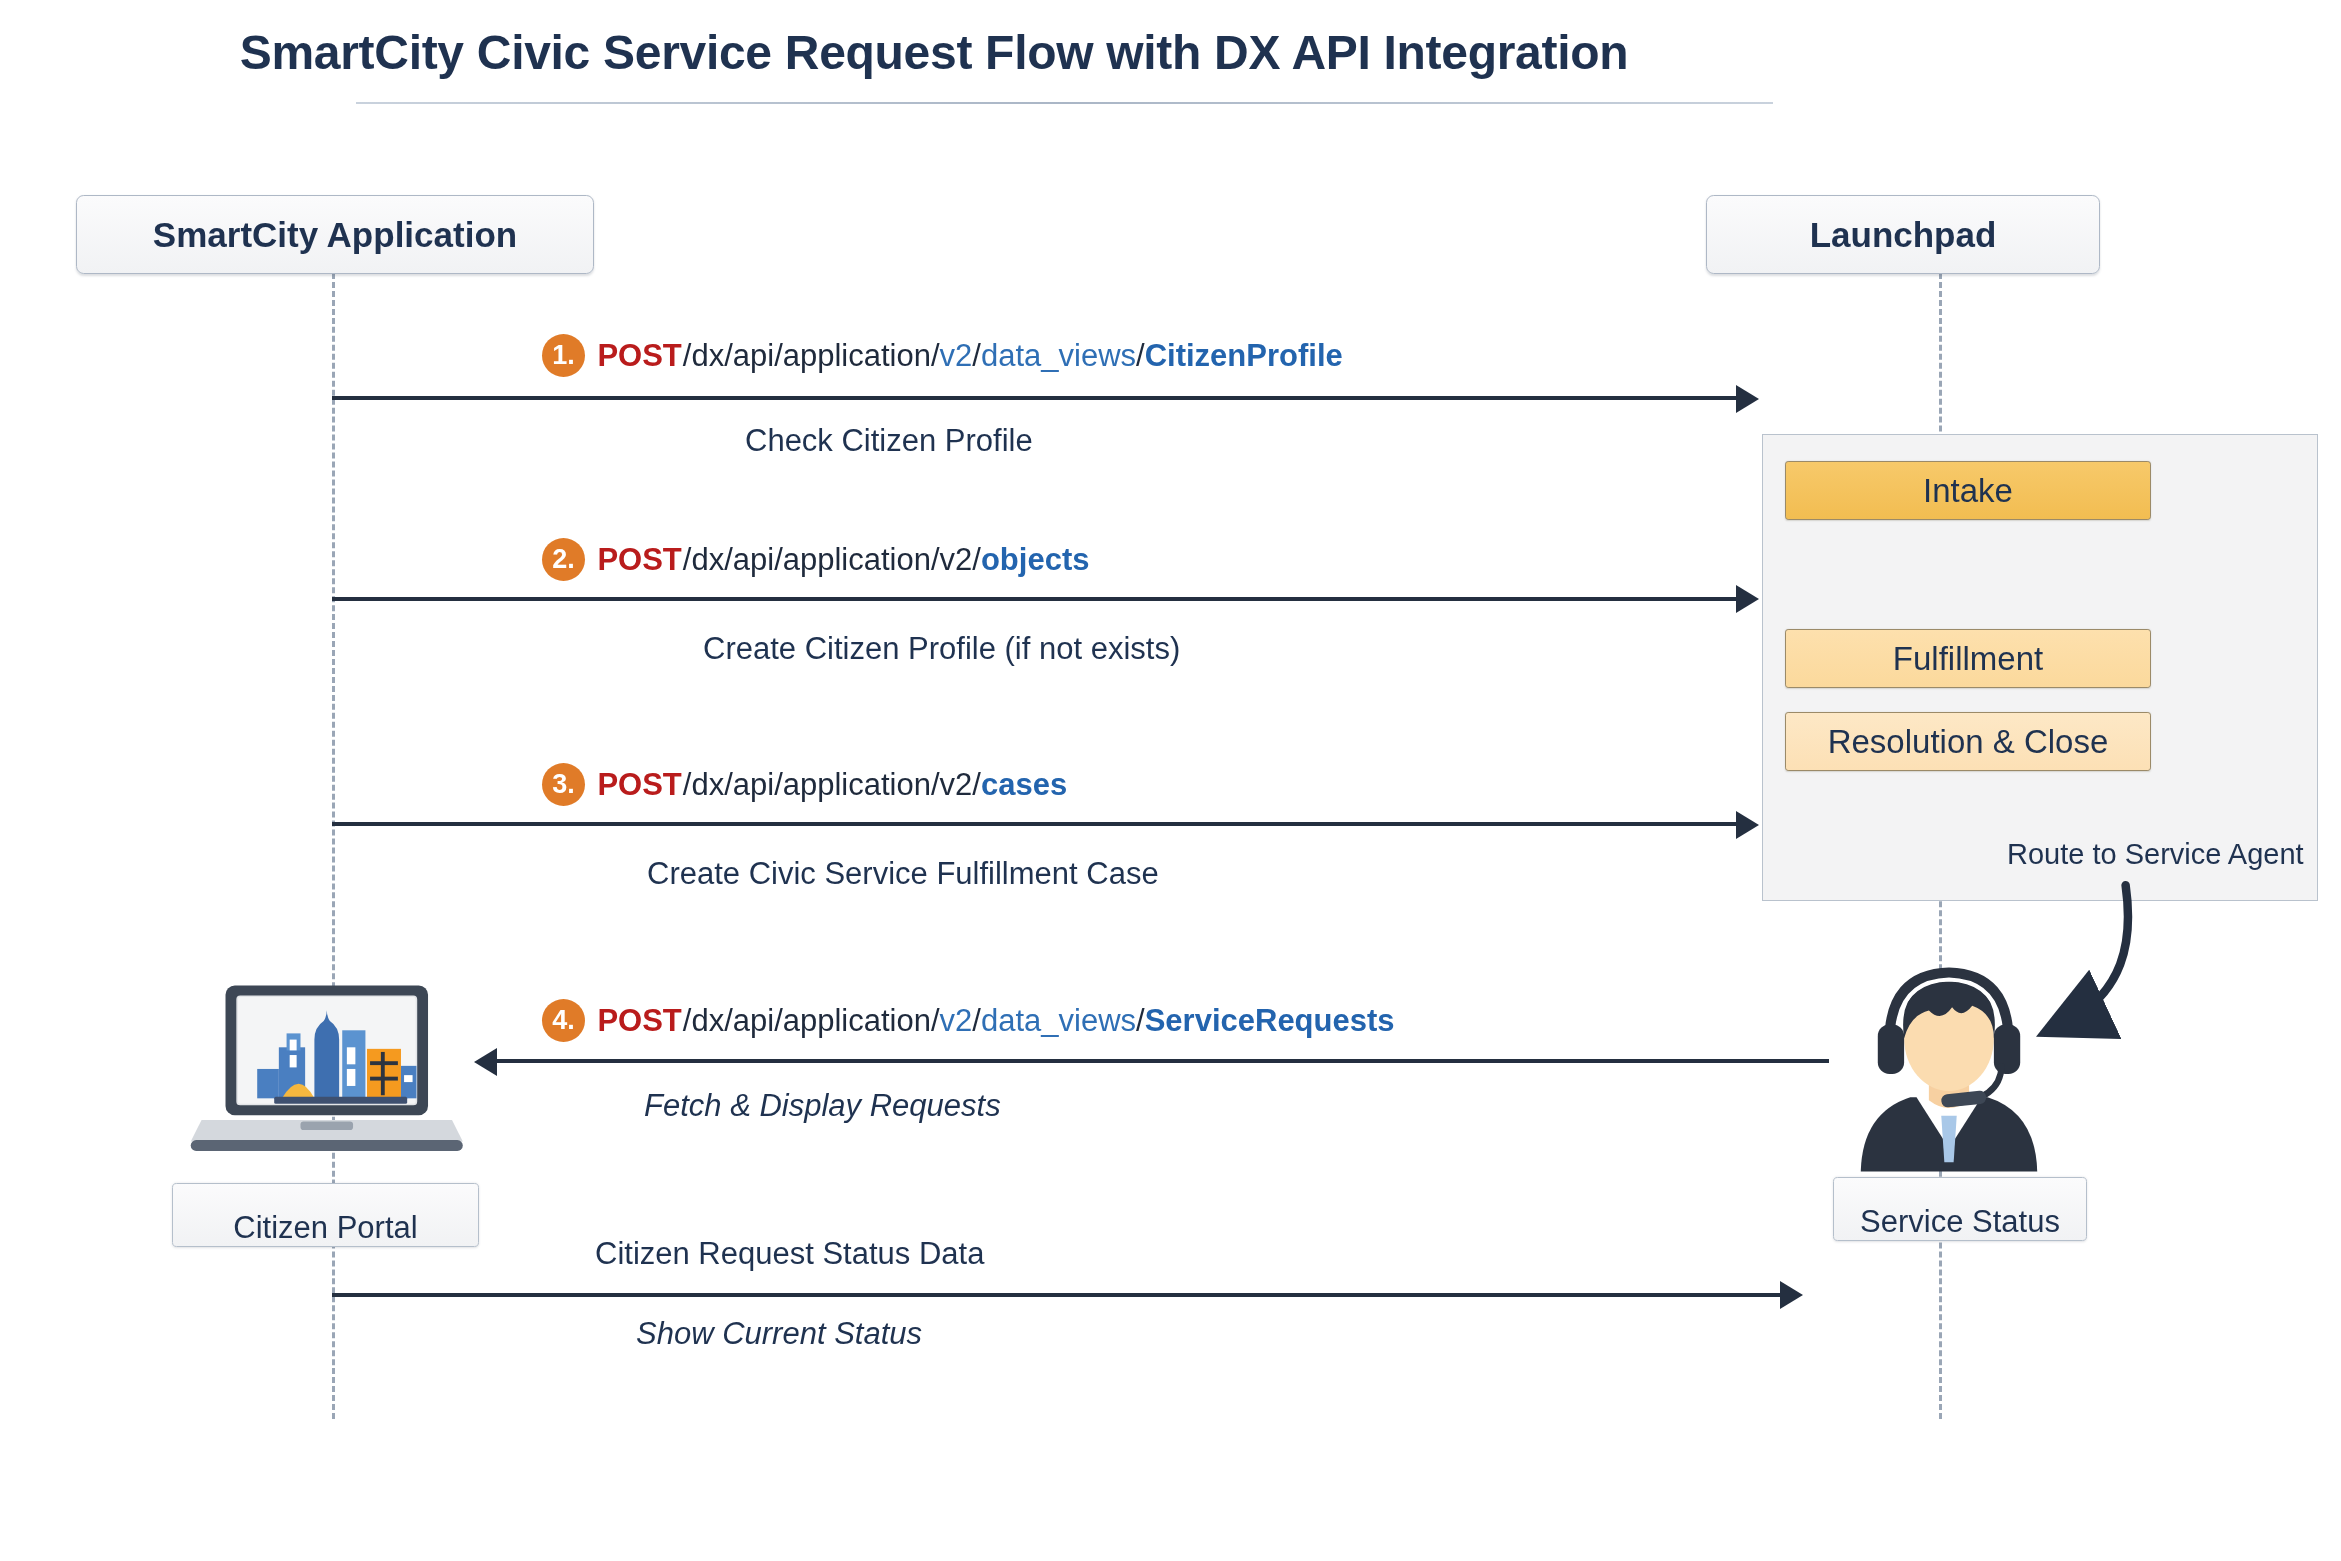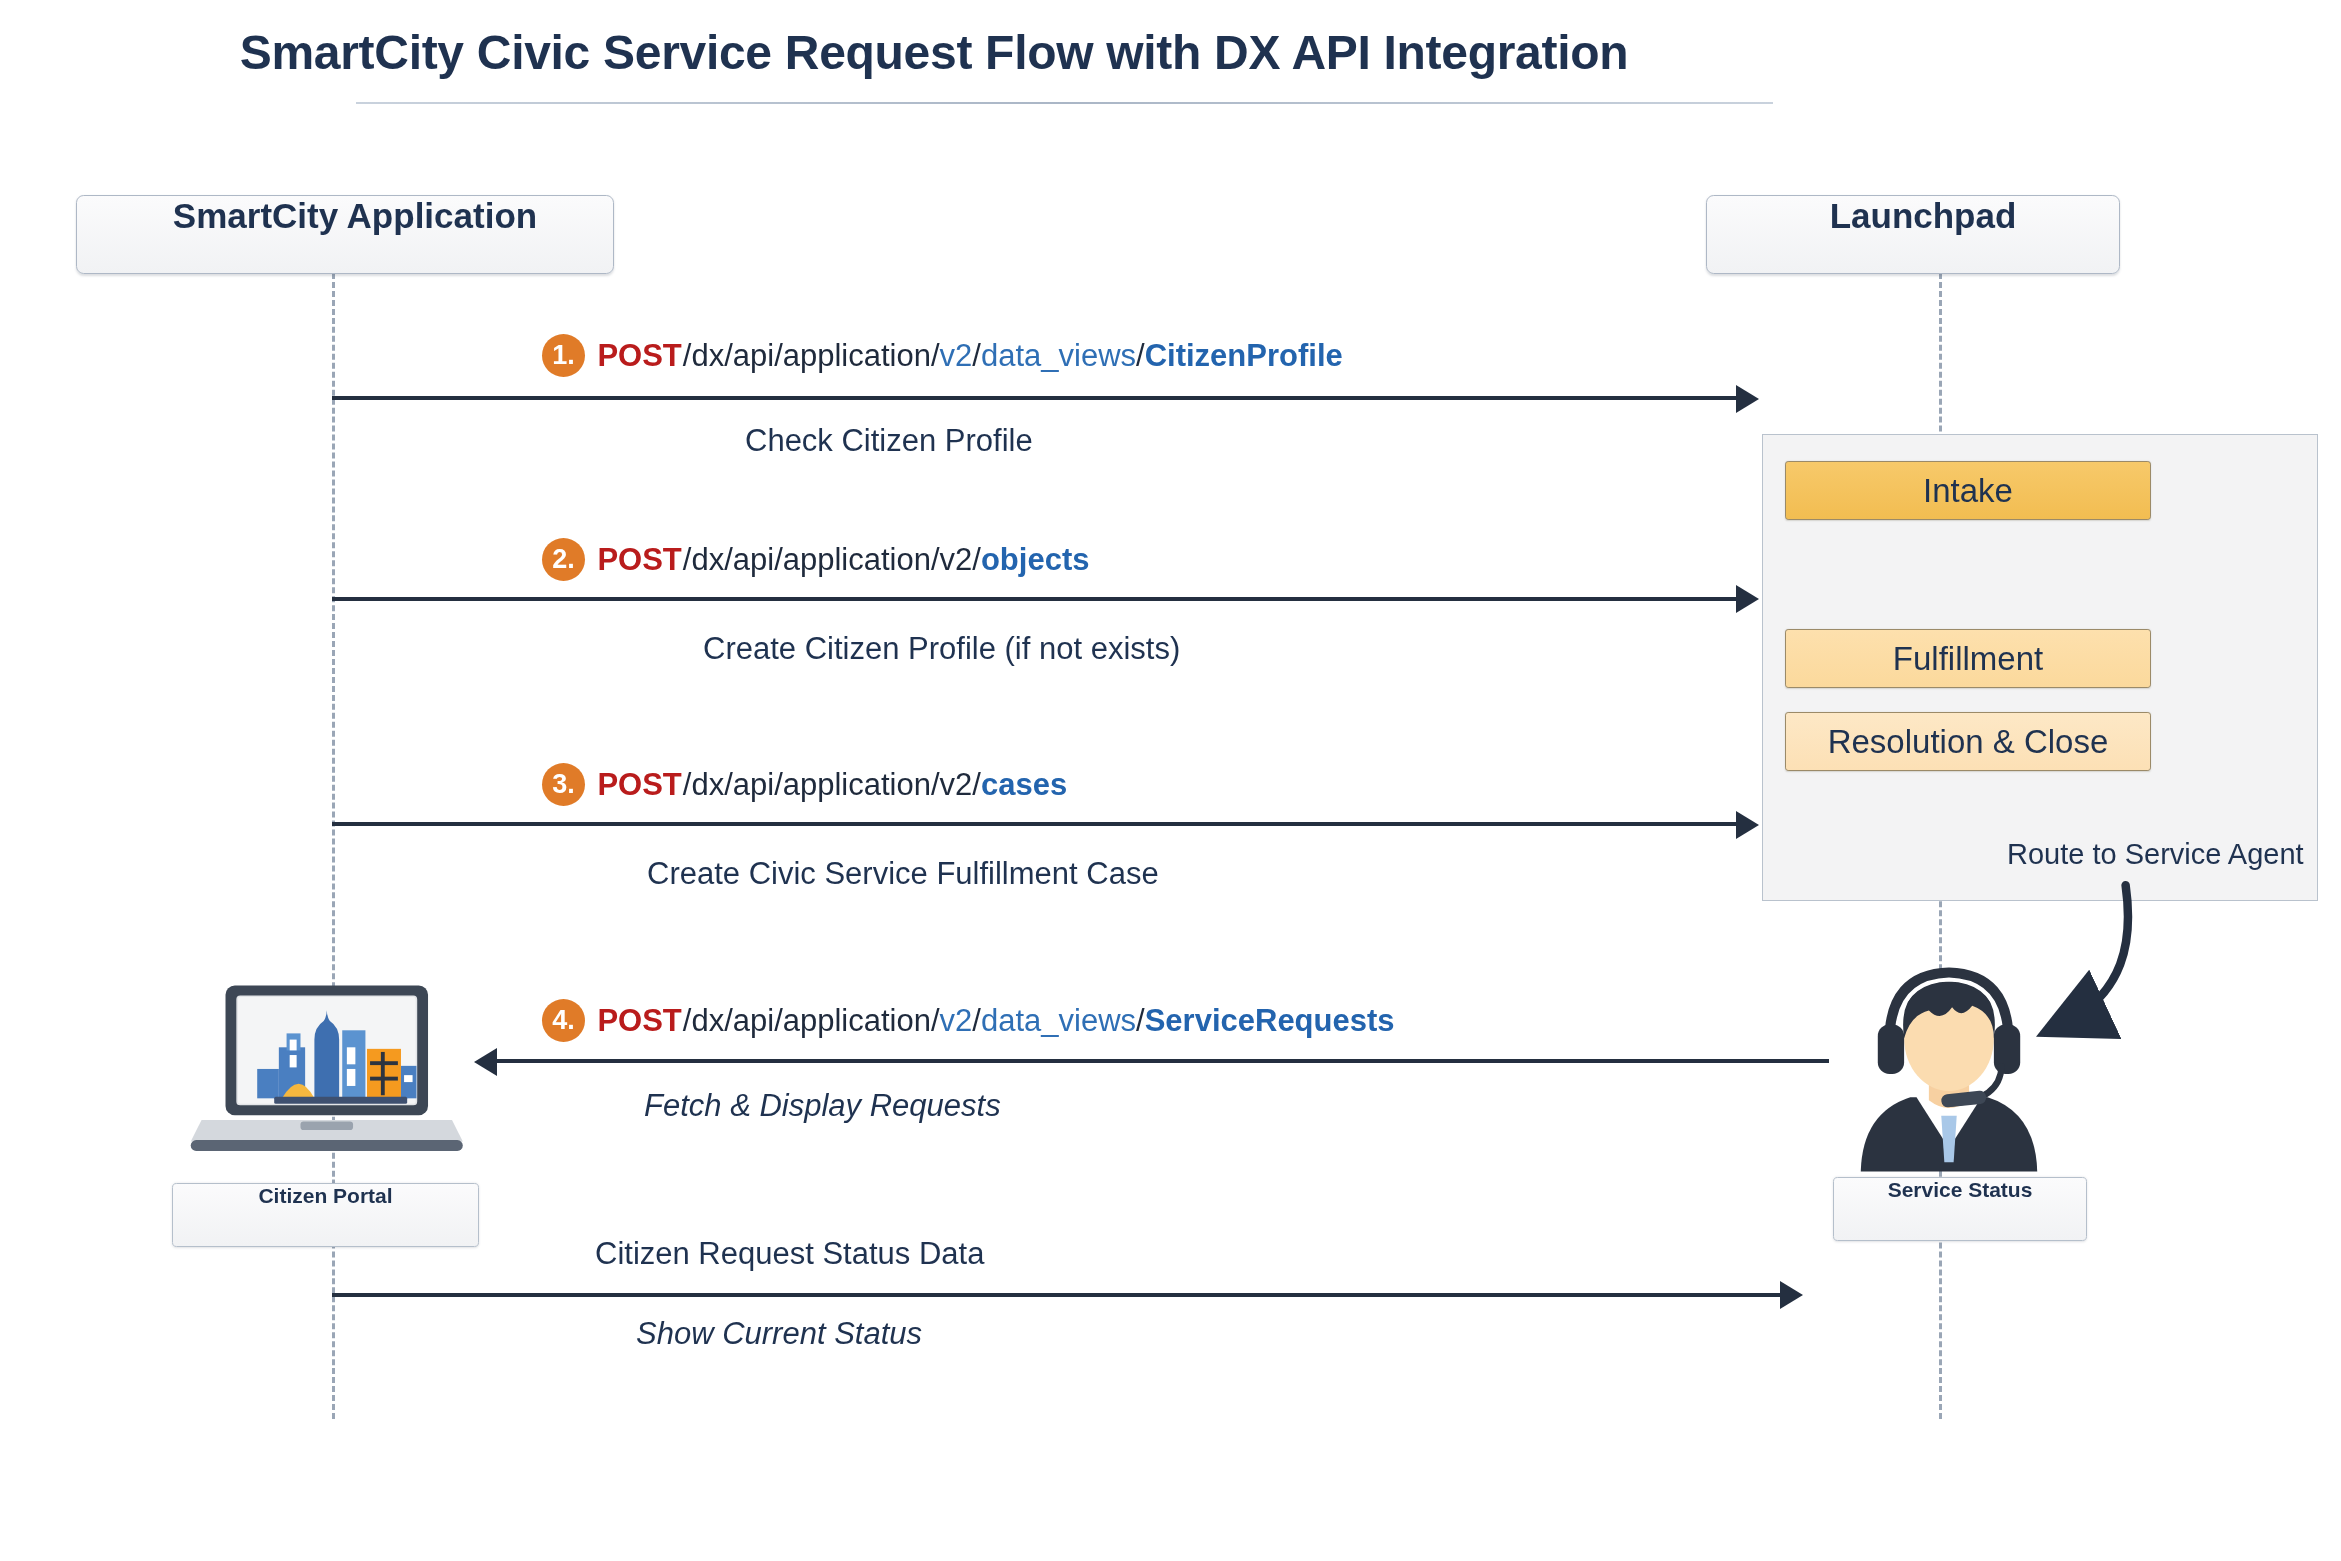--- a/index.html
+++ b/index.html
@@ -34,24 +34,23 @@
     width: 1417px; height: 2.3px;
     background: linear-gradient(to right,#c9d2dd,#aab6c6,#c9d2dd);
   }
 
   
   .participant {
     background: linear-gradient(to bottom,#fbfbfc,#f1f2f4);
     border: 1.5px solid #aeb8c6;
     border-radius: 7.7px;
     box-shadow: 0 1.5px 2.3px rgba(60,70,90,.18);
-    display: flex; align-items: flex-start; justify-content: center;
+    display: flex; align-items: center; justify-content: center;
     color: #1f3250;
     font-weight: 700;
-    padding-left: 20px;
   }
   #p-smartcity {
     left: 76px; top: 195px; width: 516px; height: 77px;
     font-size: 35px;
   }
   #p-launchpad {
     left: 1706px; top: 195px; width: 392px; height: 77px;
     font-size: 35px;
   }
 
@@ -132,25 +131,24 @@
     font-size: 31px;
     color: #1f3250;
   }
   .sub-label.italic { font-style: italic; }
 
   
   .node-label {
     background: linear-gradient(to bottom,#fbfbfc,#f1f2f4);
     border: 1.5px solid #b5bfcb;
     border-radius: 4.6px;
-    display: flex; align-items: flex-start; justify-content: center;
-    color: #1f3250;
-    font-size: 21px;
+    display: flex; align-items: flex-end; justify-content: center;
+    color: #1f3250;
+    font-size: 31px;
     box-shadow: 0 0.8px 2.3px rgba(60,70,90,.16);
-    font-weight: bold;
   }
   #label-portal { left: 172px;  top: 1183px; width: 305px; height: 62px; }
   #label-agent  { left: 1833px; top: 1177px; width: 252px; height: 62px; }
 </style>
 </head>
 <body>
 
 <div id="canvas">
 
   <div class="abs" id="title">SmartCity Civic Service Request Flow with DX API Integration</div>

